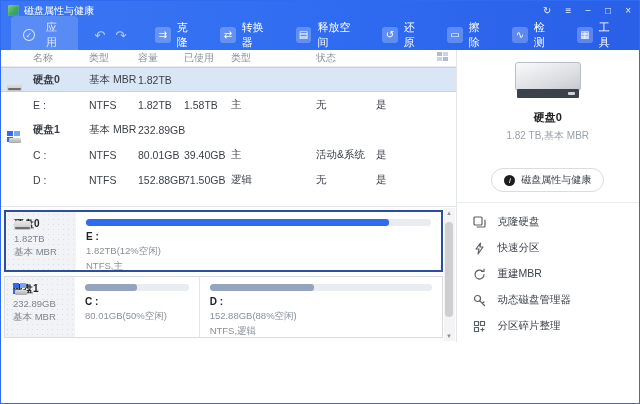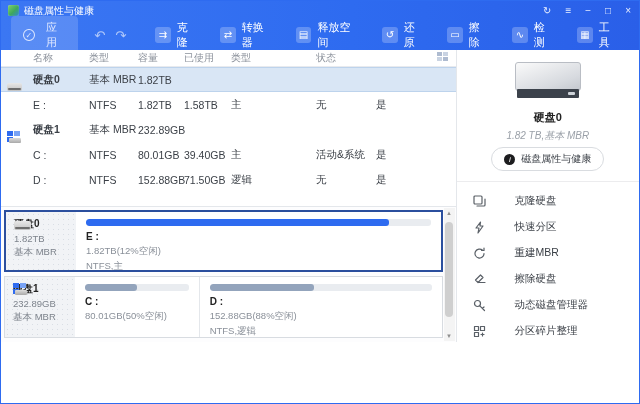--- a/index.html
+++ b/index.html
@@ -74,26 +74,26 @@
   .vscroll .track { flex:1; width:100%; position:relative; }
   .vscroll .thumb { position:absolute; left:1.5px; right:1.5px; top:4px; bottom:14px; background:#cfcfcf; border-radius:4px; }
 
   
   .disk-summary { padding:12px 0 10px; text-align:center; border-bottom:1px solid #ececee; }
   .disk-3d { width:66px; height:38px; margin:0 auto 10px; position:relative; }
   .disk-3d .top { position:absolute; inset:0 0 9px 0; background:linear-gradient(160deg,#fafafa,#d7dadf 70%,#c4c8ce); border:1px solid #b9bdc4; border-radius:3px; }
   .disk-3d .front { position:absolute; left:2px; right:2px; bottom:2px; height:9px; background:#3c424b; border-radius:1px; }
   .disk-3d .led { position:absolute; right:6px; bottom:5px; width:7px; height:3px; background:#cfd4da; border-radius:1px; }
   .ds-name { font-weight:bold; font-size:11px; color:#222; margin-bottom:4px; }
-  .ds-info { font-size:10px; color:#9aa0a8; margin-bottom:4px;font-style:italic; }
+  .ds-info { font-size:10px; color:#9aa0a8; margin-bottom:25px; }
   .props-btn { display:inline-flex; align-items:center; gap:6px; border:1px solid #d9dce0; background:#fff; border-radius:13px; padding:4px 12px; font-size:10px; color:#3a3f46; font-family:inherit; }
   .info-dot { width:11px; height:11px; border-radius:50%; background:#1d1d1f; color:#fff; font-size:8px; line-height:11px; text-align:center; font-style:italic; }
 
   .action-list { padding:6px 0; }
-  .action-item { display:flex; align-items:center; gap:29px; height:26px; padding:0 16px; cursor:default; }
+  .action-item { display:flex; align-items:center; gap:12px; height:26px; padding:0 16px; cursor:default; }
   .action-item svg { flex:none; }
   .action-item .al { font-size:10.5px; color:#3a3f46; }
 
   .icon-stroke { stroke:#5a6067; stroke-width:1.2; fill:none; stroke-linecap:round; stroke-linejoin:round; }
 </style>
 </head>
 <body>
 
 <div class="window">
 
@@ -330,26 +330,20 @@
         </div>
         <div class="action-item">
           <svg width="13" height="13" viewBox="0 0 13 13">
               <path class="icon-stroke" d="M11 6.5a4.5 4.5 0 1 1-1.4-3.2"></path>
               <path class="icon-stroke" d="M11 1v2.5H8.5"></path>
             </svg>
           <span class="al">重建MBR</span>
         </div>
         <div class="action-item">
           <svg width="13" height="13" viewBox="0 0 13 13">
-              <path class="icon-stroke" d="M7.5 2 2.5 7l2.5 2.5L10 4.5 7.5 2zM5 9.5h7"></path>
-            </svg>
-          <span class="al">擦除硬盘</span>
-        </div>
-        <div class="action-item">
-          <svg width="13" height="13" viewBox="0 0 13 13">
               <circle class="icon-stroke" cx="4.5" cy="4.5" r="3"></circle>
               <path class="icon-stroke" d="M6.8 6.8 11.5 11.5M9.5 9.5l1.5-1.5"></path>
             </svg>
           <span class="al">动态磁盘管理器</span>
         </div>
         <div class="action-item">
           <svg width="13" height="13" viewBox="0 0 13 13">
               <rect class="icon-stroke" x="1.5" y="1.5" width="4" height="4"></rect>
               <rect class="icon-stroke" x="7.5" y="1.5" width="4" height="4"></rect>
               <rect class="icon-stroke" x="1.5" y="7.5" width="4" height="4"></rect>

